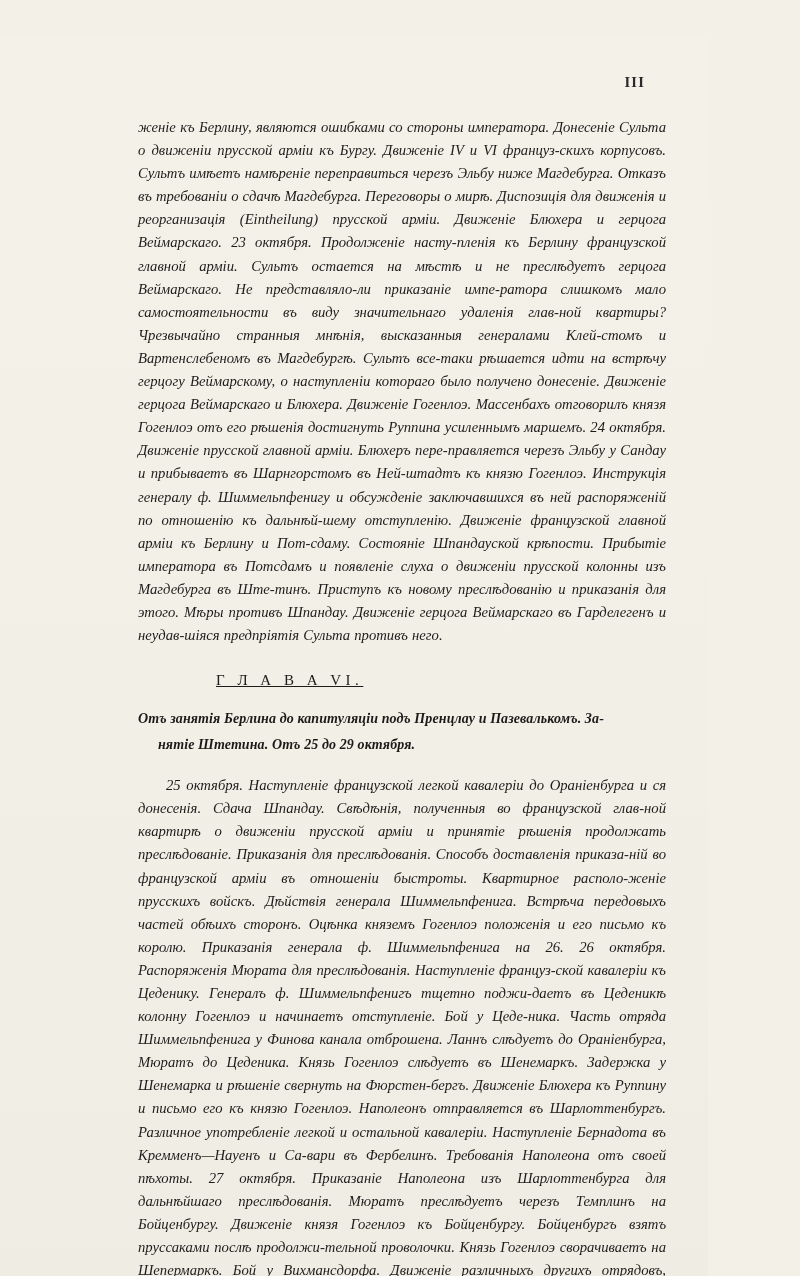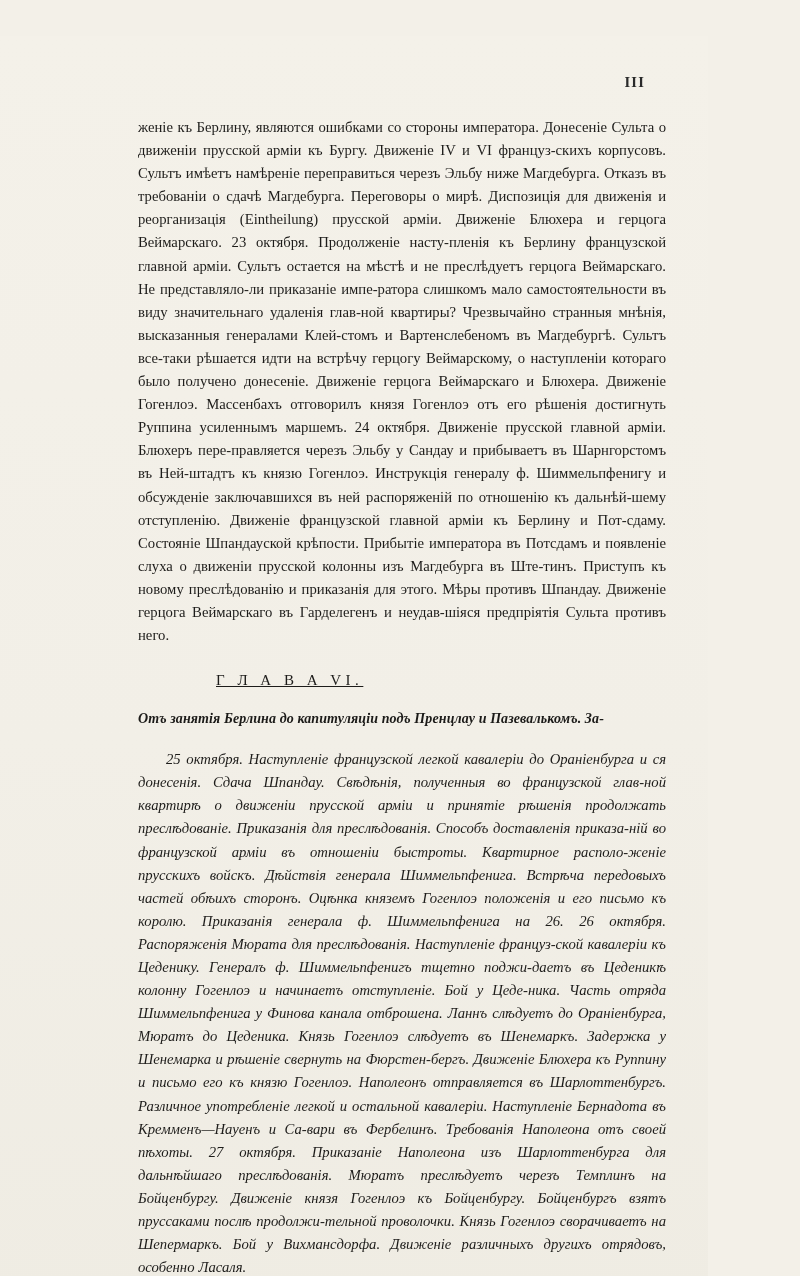--- a/index.html
+++ b/index.html
@@ -45,20 +45,21 @@
     text-align: justify;
     text-justify: inter-word;
     font-size: 14.7px;
     line-height: 23.1px;
     color: #1d1c1a;
     hyphens: none;
     word-spacing: 0.4px;
   }
   p.body-text.first {
     text-indent: 0;
+    font-style: italic;
   }
   .chapter-heading {
     margin: 25px 0 0 0;
     font-size: 15px;
     letter-spacing: 4.5px;
     padding-left: 78px;
     color: #1d1c1a;
     text-decoration: underline;
   }
   .chapter-subtitle {
@@ -91,20 +92,21 @@
   <div class="page-number">III</div>
 
   <div class="content">
 
     <p class="body-text first">женіе къ Берлину, являются ошибками со стороны императора. Донесеніе Сульта о движеніи прусской арміи къ Бургу. Движеніе IV и VI француз-скихъ корпусовъ. Сультъ имѣетъ намѣреніе переправиться черезъ Эльбу ниже Магдебурга. Отказъ въ требованіи о сдачѣ Магдебурга. Переговоры о мирѣ. Диспозиція для движенія и реорганизація (Eintheilung) прусской арміи. Движеніе Блюхера и герцога Веймарскаго. 23 октября. Продолженіе насту-пленія къ Берлину французской главной арміи. Сультъ остается на мѣстѣ и не преслѣдуетъ герцога Веймарскаго. Не представляло-ли приказаніе импе-ратора слишкомъ мало самостоятельности въ виду значительнаго удаленія глав-ной квартиры? Чрезвычайно странныя мнѣнія, высказанныя генералами Клей-стомъ и Вартенслебеномъ въ Магдебургѣ. Сультъ все-таки рѣшается идти на встрѣчу герцогу Веймарскому, о наступленіи котораго было получено донесеніе. Движеніе герцога Веймарскаго и Блюхера. Движеніе Гогенлоэ. Массенбахъ отговорилъ князя Гогенлоэ отъ его рѣшенія достигнуть Руппина усиленнымъ маршемъ. 24 октября. Движеніе прусской главной арміи. Блюхеръ пере-правляется черезъ Эльбу у Сандау и прибываетъ въ Шарнгорстомъ въ Ней-штадтъ къ князю Гогенлоэ. Инструкція генералу ф. Шиммельпфенигу и обсужденіе заключавшихся въ ней распоряженій по отношенію къ дальнѣй-шему отступленію. Движеніе французской главной арміи къ Берлину и Пот-сдаму. Состояніе Шпандауской крѣпости. Прибытіе императора въ Потсдамъ и появленіе слуха о движеніи прусской колонны изъ Магдебурга въ Ште-тинъ. Приступъ къ новому преслѣдованію и приказанія для этого. Мѣры противъ Шпандау. Движеніе герцога Веймарскаго въ Гарделегенъ и неудав-шіяся предпріятія Сульта противъ него.</p>
 
     <div class="chapter-heading">Г Л А В А   VI.</div>
 
     <div class="chapter-subtitle">
       <span>Отъ занятія Берлина до капитуляціи подъ Пренцлау и Пазевалькомъ. За-</span>
+      <span class="line2">нятіе Штетина. Отъ 25 до 29 октября.</span>
     </div>
 
     <div class="section-body">
       <p class="body-text">25 октября. Наступленіе французской легкой кавалеріи до Ораніенбурга и ся донесенія. Сдача Шпандау. Свѣдѣнія, полученныя во французской глав-ной квартирѣ о движеніи прусской арміи и принятіе рѣшенія продолжать преслѣдованіе. Приказанія для преслѣдованія. Способъ доставленія приказа-ній во французской арміи въ отношеніи быстроты. Квартирное располо-женіе прусскихъ войскъ. Дѣйствія генерала Шиммельпфенига. Встрѣча передовыхъ частей обѣихъ сторонъ. Оцѣнка княземъ Гогенлоэ положенія и его письмо къ королю. Приказанія генерала ф. Шиммельпфенига на 26. 26 октября. Распоряженія Мюрата для преслѣдованія. Наступленіе француз-ской кавалеріи къ Цеденику. Генералъ ф. Шиммельпфенигъ тщетно поджи-даетъ въ Цеденикѣ колонну Гогенлоэ и начинаетъ отступленіе. Бой у Цеде-ника. Часть отряда Шиммельпфенига у Финова канала отброшена. Ланнъ слѣдуетъ до Ораніенбурга, Мюратъ до Цеденика. Князь Гогенлоэ слѣдуетъ въ Шенемаркъ. Задержка у Шенемарка и рѣшеніе свернуть на Фюрстен-бергъ. Движеніе Блюхера къ Руппину и письмо его къ князю Гогенлоэ. Наполеонъ отправляется въ Шарлоттенбургъ. Различное употребленіе легкой и остальной кавалеріи. Наступленіе Бернадота въ Кремменъ—Науенъ и Са-вари въ Фербелинъ. Требованія Наполеона отъ своей пѣхоты. 27 октября. Приказаніе Наполеона изъ Шарлоттенбурга для дальнѣйшаго преслѣдованія. Мюратъ преслѣдуетъ черезъ Темплинъ на Бойценбургу. Движеніе князя Гогенлоэ къ Бойценбургу. Бойценбургъ взятъ пруссаками послѣ продолжи-тельной проволочки. Князь Гогенлоэ сворачиваетъ на Шепермаркъ. Бой у Вихмансдорфа. Движеніе различныхъ другихъ отрядовъ, особенно Ласаля.</p>
     </div>
 
   </div>
 </div>
 
 </body></html>

